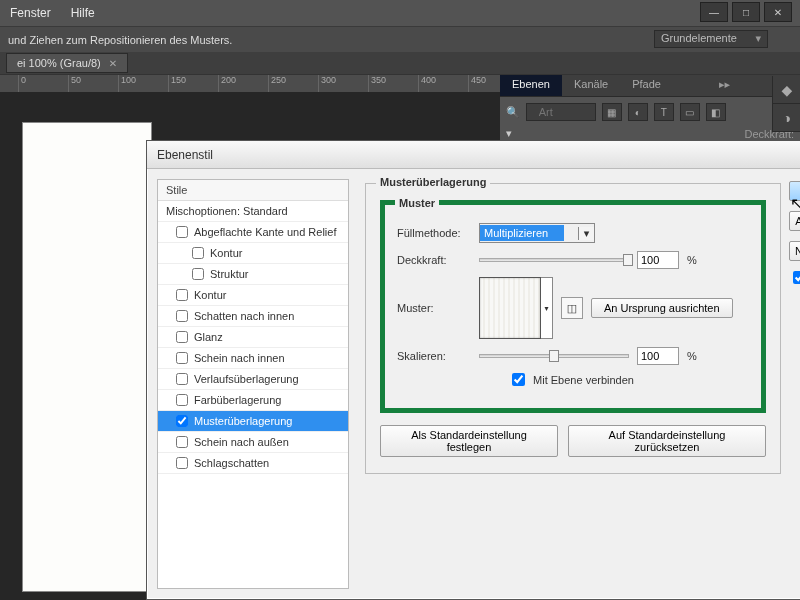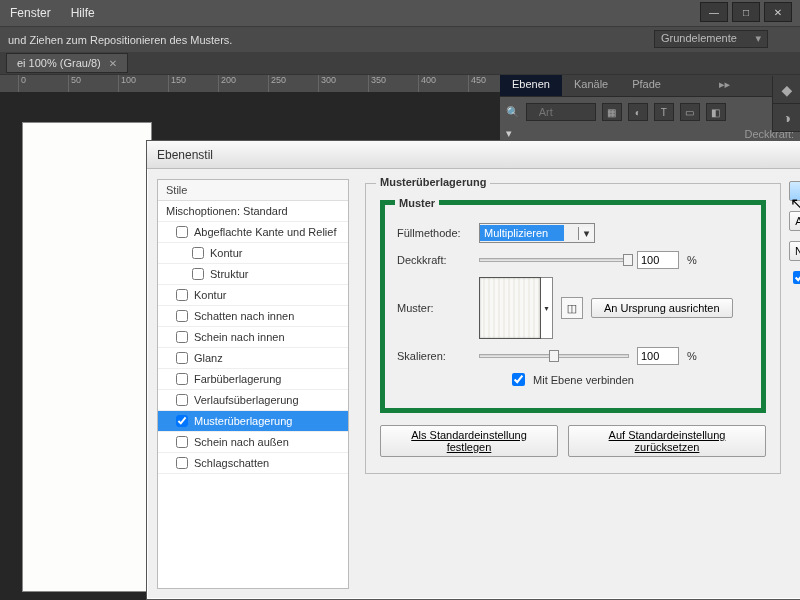--- a/index.html
+++ b/index.html
@@ -59,21 +59,21 @@
 .combo { border: 1px solid #888; height: 20px; display: flex; align-items: center; gap: 14px; }
 .combo-val { background: #2f8fef; color: #fff; padding: 2px 4px; min-width: 84px; }
 .combo-btn { width: 16px; text-align: center; border-left: 1px solid #888; background: #f4f4f4; }
 .slider-track { width: 150px; height: 4px; background: linear-gradient(#ccc,#eee); border: 1px solid #aaa; position: relative; }
 .slider-thumb { position: absolute; top: -5px; width: 10px; height: 12px; background: #f4f4f4; border: 1px solid #888; transform: translateX(-50%); }
 .num-input { width: 42px; height: 18px; border: 1px solid #999; background: #fff; padding: 0 3px; font-size: 11px; text-align: left; }
 .pattern-well { width: 62px; height: 62px; background: repeating-linear-gradient(90deg,#f8f8f6,#f8f8f6 3px,#efeee9 3px,#efeee9 5px); border: 1px solid #555; box-shadow: 0 0 2px rgba(0,0,0,.3) inset; }
 .pattern-arrow { width: 12px; height: 62px; border: 1px solid #888; border-left: none; display: flex; align-items: center; justify-content: center; font-size: 8px; background: #fff; }
 .snap-btn { width: 22px; height: 22px; border: 1px solid #999; background: #f8f8f8; display: flex; align-items: center; justify-content: center; font-size: 11px; }
 .btn { border: 1px solid #999; background: linear-gradient(#fdfdfd,#e9e9e9); padding: 3px 12px; font-size: 11px; border-radius: 2px; cursor: pointer; }
-.btn-row { display: flex; gap: 10px; margin-top: 12px; text-decoration: underline; }
+.btn-row { display: flex; gap: 10px; margin-top: 12px; }
 .right-col { width: 26px; padding: 12px 0 0 0; display: flex; flex-direction: column; gap: 10px; align-items: flex-start; }
 .right-col .btn { width: 20px; padding: 3px 0; text-align: center; overflow: hidden; white-space: nowrap; }
 .cursor { position: absolute; top: 194px; left: 790px; font-size: 16px; color: #000; pointer-events: none; }
 </style>
 </head>
 <body>
 
 <div class="app-shell">
   <div class="menubar">
     <span>Fenster</span>
@@ -165,33 +165,33 @@
       <div class="style-row">
           <input type="checkbox" style="">
           <span>Kontur</span>
         </div>
       <div class="style-row">
           <input type="checkbox" style="">
           <span>Schatten nach innen</span>
         </div>
       <div class="style-row">
           <input type="checkbox" style="">
+          <span>Glanz</span>
+        </div>
+      <div class="style-row">
+          <input type="checkbox" style="">
           <span>Schein nach innen</span>
         </div>
       <div class="style-row">
           <input type="checkbox" style="">
-          <span>Glanz</span>
+          <span>Verlaufsüberlagerung</span>
         </div>
       <div class="style-row">
           <input type="checkbox" style="">
           <span>Farbüberlagerung</span>
-        </div>
-      <div class="style-row">
-          <input type="checkbox" style="">
-          <span>Verlaufsüberlagerung</span>
         </div>
       <div class="style-row sel">
           <input type="checkbox" checked="" style="">
           <span>Musterüberlagerung</span>
         </div>
       <div class="style-row">
           <input type="checkbox" style="">
           <span>Schein nach außen</span>
         </div>
       <div class="style-row">

